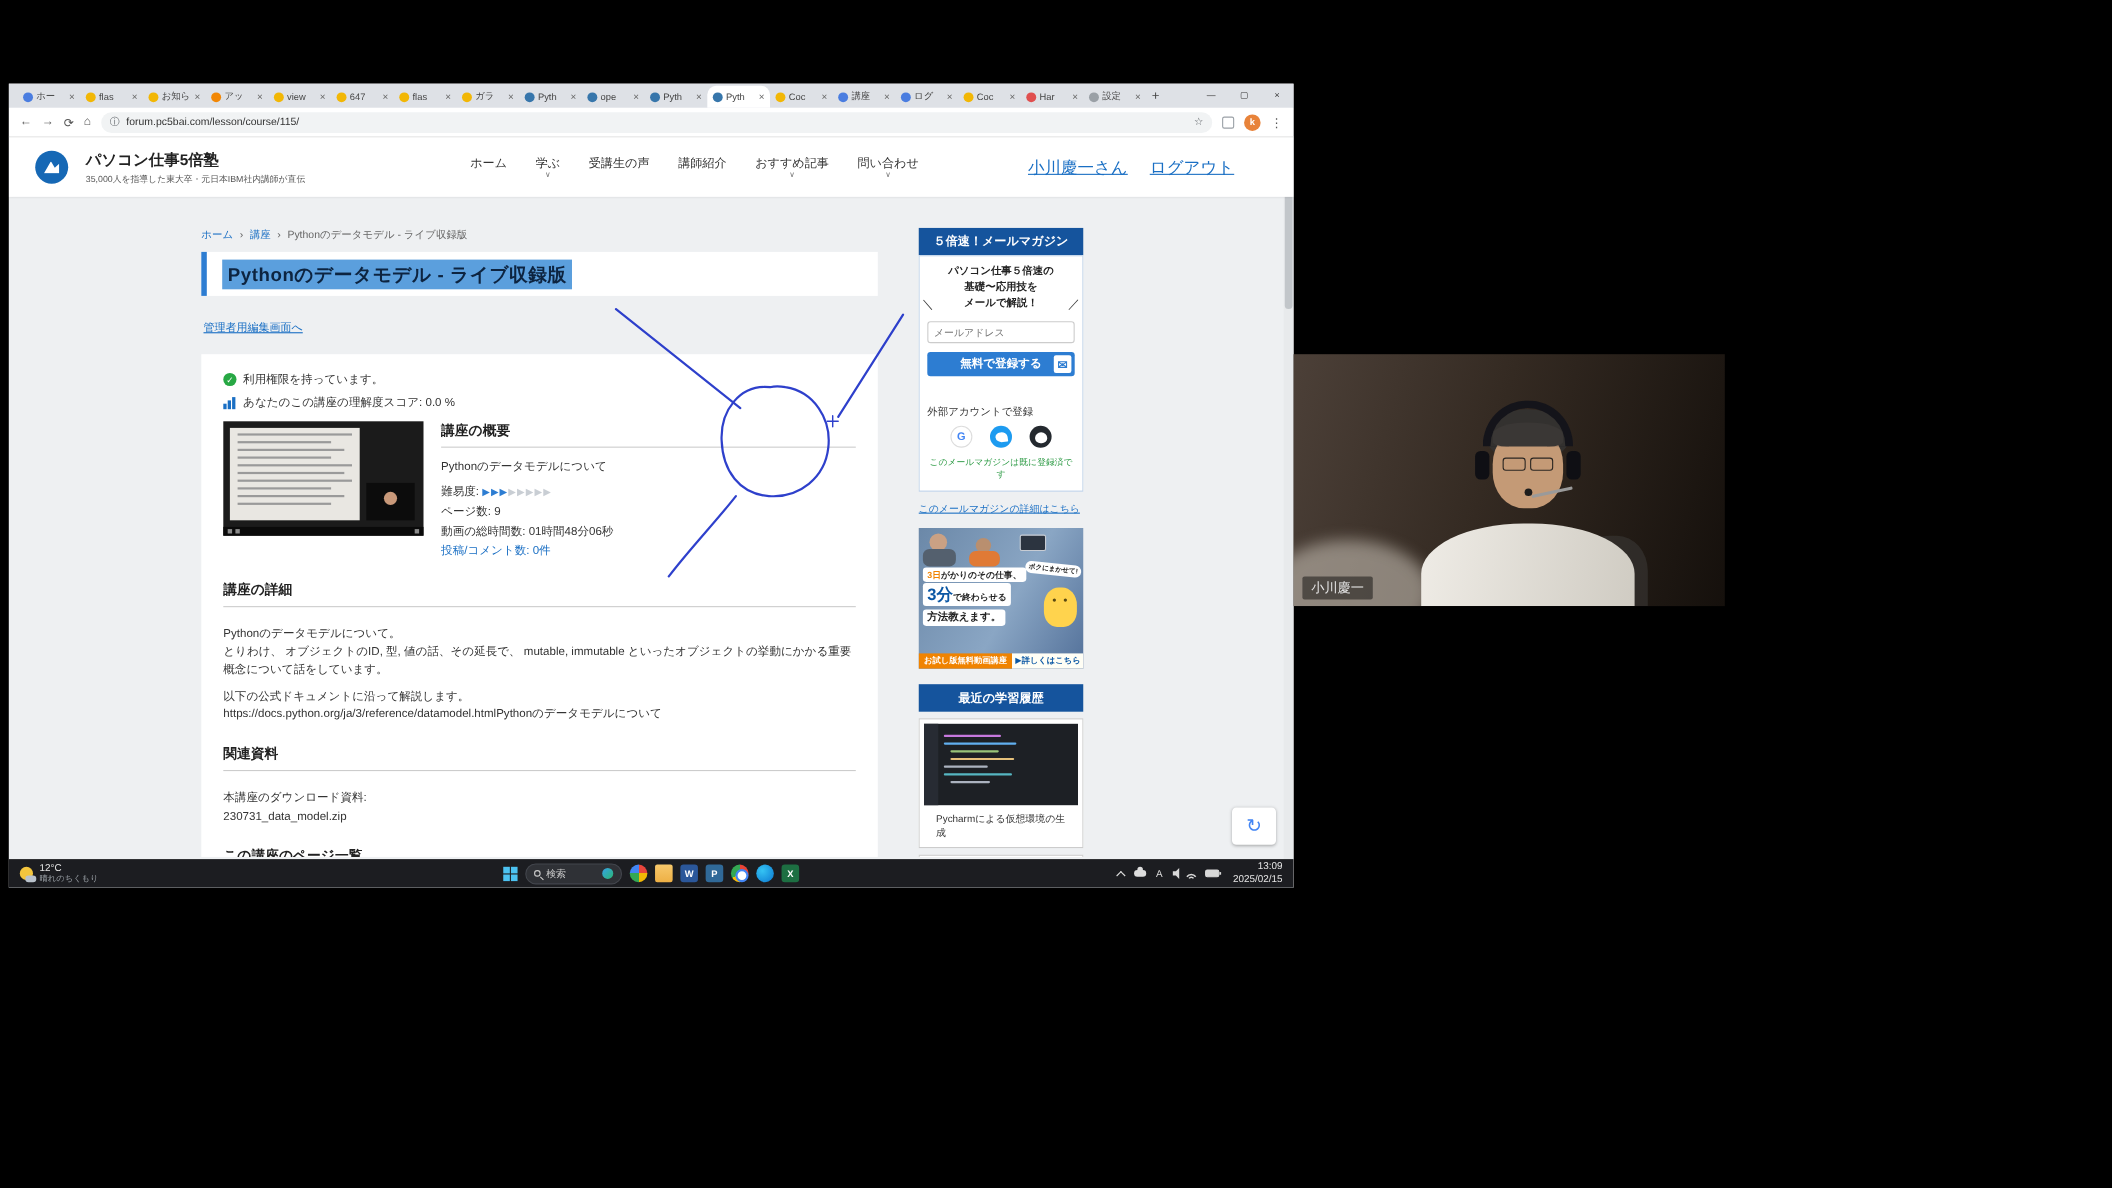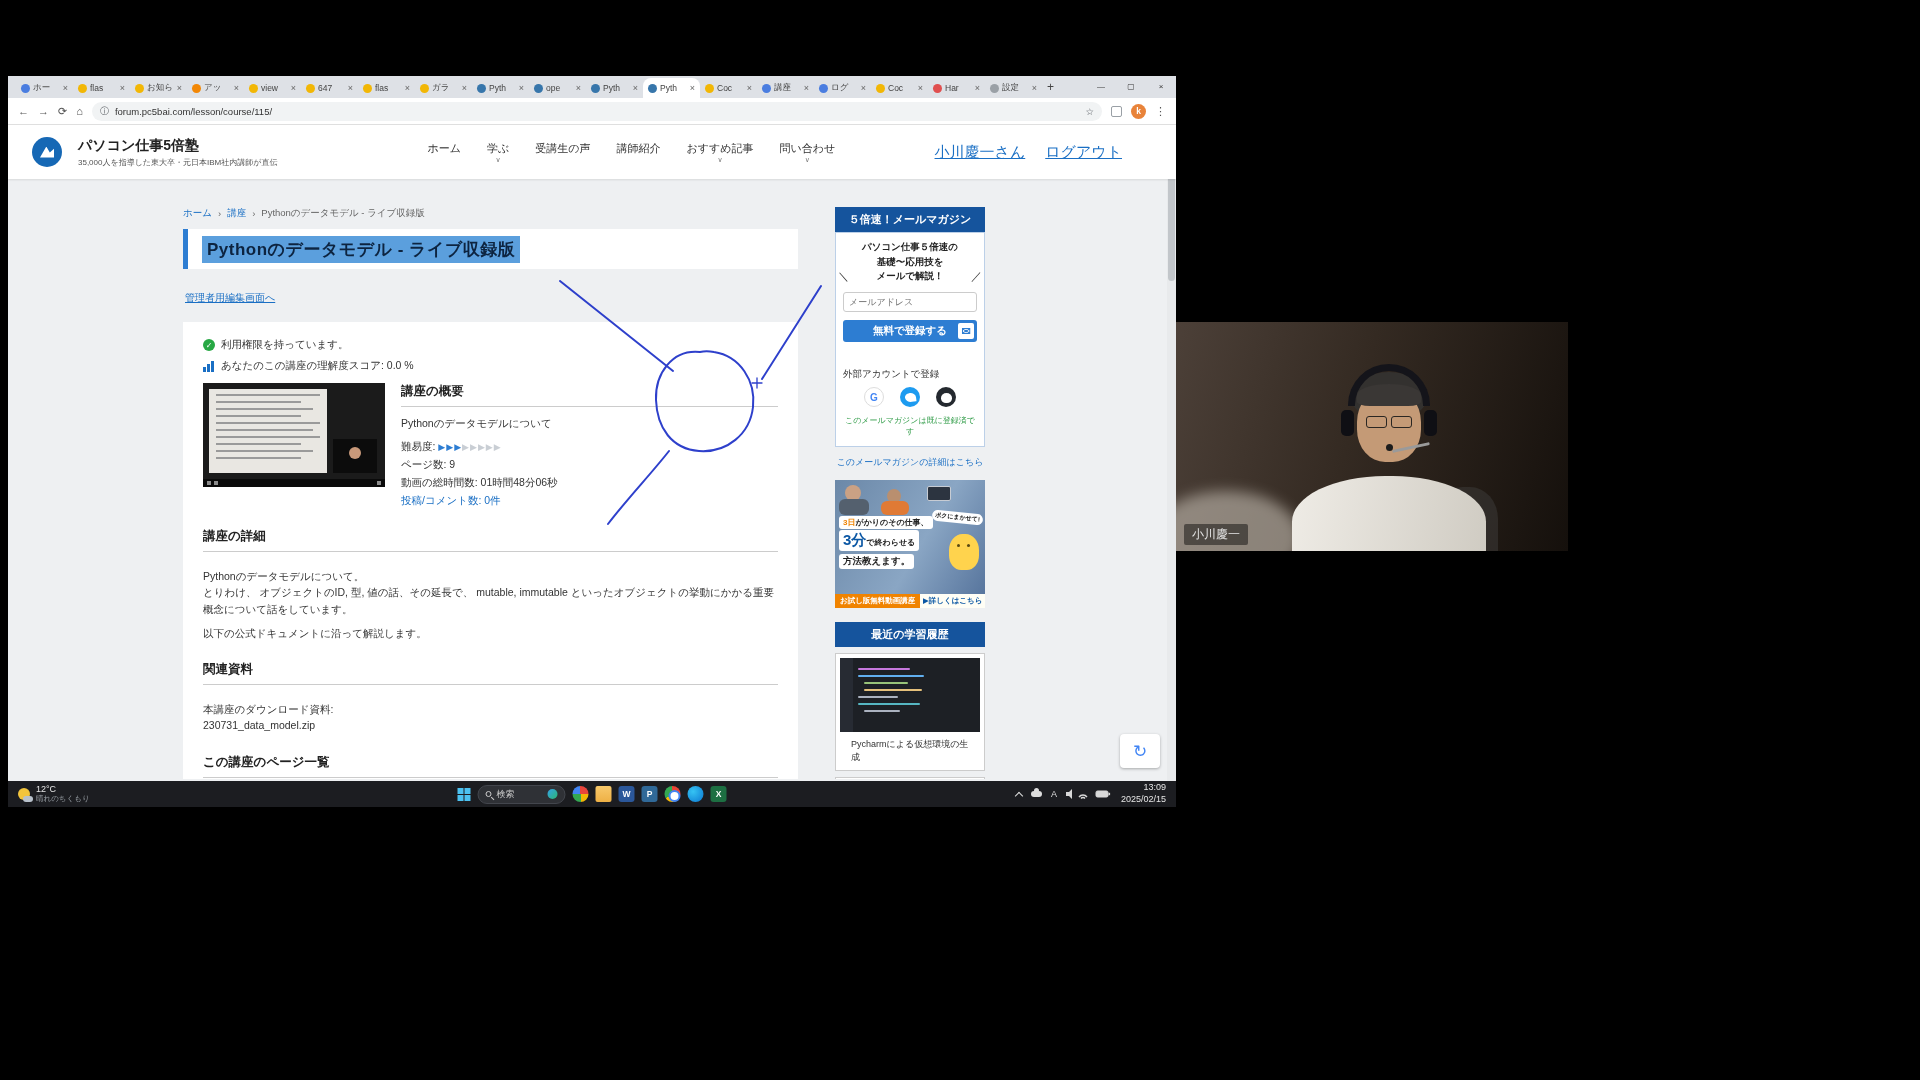--- a/index.html
+++ b/index.html
@@ -80,21 +80,21 @@
   .mailic{position:absolute;right:3px;top:3px;width:16px;height:16px;background:#fff;color:#2d7dd2;font-size:11px;display:flex;align-items:center;justify-content:center;border-radius:2px}
   .extlabel{font-size:9.5px;color:#333;margin-top:26px}
   .snsrow{display:flex;justify-content:center;gap:16px;margin-top:6px}
   .sns{width:20px;height:20px;border-radius:50%;display:flex;align-items:center;justify-content:center;font-size:10px;font-weight:bold;position:relative;cursor:pointer}
   .sns.g{background:#fff;border:1px solid #ddd;color:#4285f4}
   .sns.t{background:#1d9bf0}
   .sns.t::before{content:"";width:11px;height:9px;background:#fff;border-radius:70% 85% 10% 90%;transform:rotate(-8deg)}
   .sns.gh{background:#24292f}
   .sns.gh::before{content:"";position:absolute;width:11px;height:10px;background:#fff;border-radius:50% 50% 45% 45%;top:6px;left:4.5px}
   .greennote{font-size:8px;color:#2e9b46;text-align:center;margin-top:8px}
-  .maglink{font-size:9px;color:#1a6fc4;text-align:center;margin-top:9px}
+  .maglink{font-size:9px;color:#1a6fc4;text-decoration:underline;text-align:left;margin-top:9px}
   .ad{margin-top:11px;height:128px;position:relative;background:linear-gradient(120deg,#6b88a8,#8aa6c4 55%,#53719a);overflow:hidden;cursor:pointer}
   .ad .ph{position:absolute;border-radius:50%}
   .adbox{position:absolute;left:4px;background:#fff;border-radius:3px;padding:1px 4px;font-size:8px;font-weight:bold;color:#222;white-space:nowrap}
   .adbox .big{font-size:15px;color:#0b57a4}
   .adbox .orange{color:#f08300}
   .char{position:absolute;right:6px;top:54px;width:30px;height:36px;background:#ffd34d;border-radius:45% 45% 40% 40%}
   .char::after{content:"";position:absolute;left:8px;top:10px;width:3px;height:3px;border-radius:50%;background:#5a4a12;box-shadow:10px 0 #5a4a12}
   .bubble{position:absolute;right:2px;top:32px;background:#fff;border-radius:6px;font-size:6px;padding:1px 3px;transform:rotate(6deg);color:#222;font-weight:bold}
   .adfoot{position:absolute;left:0;right:0;bottom:0;height:14px;display:flex}
   .adfoot .l{background:#f08300;color:#fff;font-size:7.5px;display:flex;align-items:center;padding:0 5px;font-weight:bold;white-space:nowrap}
@@ -371,20 +371,21 @@
         <div class="stat">ページ数: 9</div>
         <div class="stat">動画の総時間数: 01時間48分06秒</div>
         <div class="stat bluelink">投稿/コメント数: 0件</div>
       </div>
     </div>
 
     <div class="h2 sec">講座の詳細</div>
     <div class="para">Pythonのデータモデルについて。</div>
     <div class="para">とりわけ、 オブジェクトのID, 型, 値の話、その延長で、 mutable, immutable といったオブジェクトの挙動にかかる重要概念について話をしています。</div>
     <div class="para mt8">以下の公式ドキュメントに沿って解説します。</div>
+    <div class="para">https://docs.python.org/ja/3/reference/datamodel.htmlPythonのデータモデルについて</div>
 
     <div class="h2 sec">関連資料</div>
     <div class="para">本講座のダウンロード資料:</div>
     <div class="para bluelink">230731_data_model.zip</div>
 
     <div class="h2 sec">この講座のページ一覧</div>
 
   </div>
 
   <div class="sidebar">

